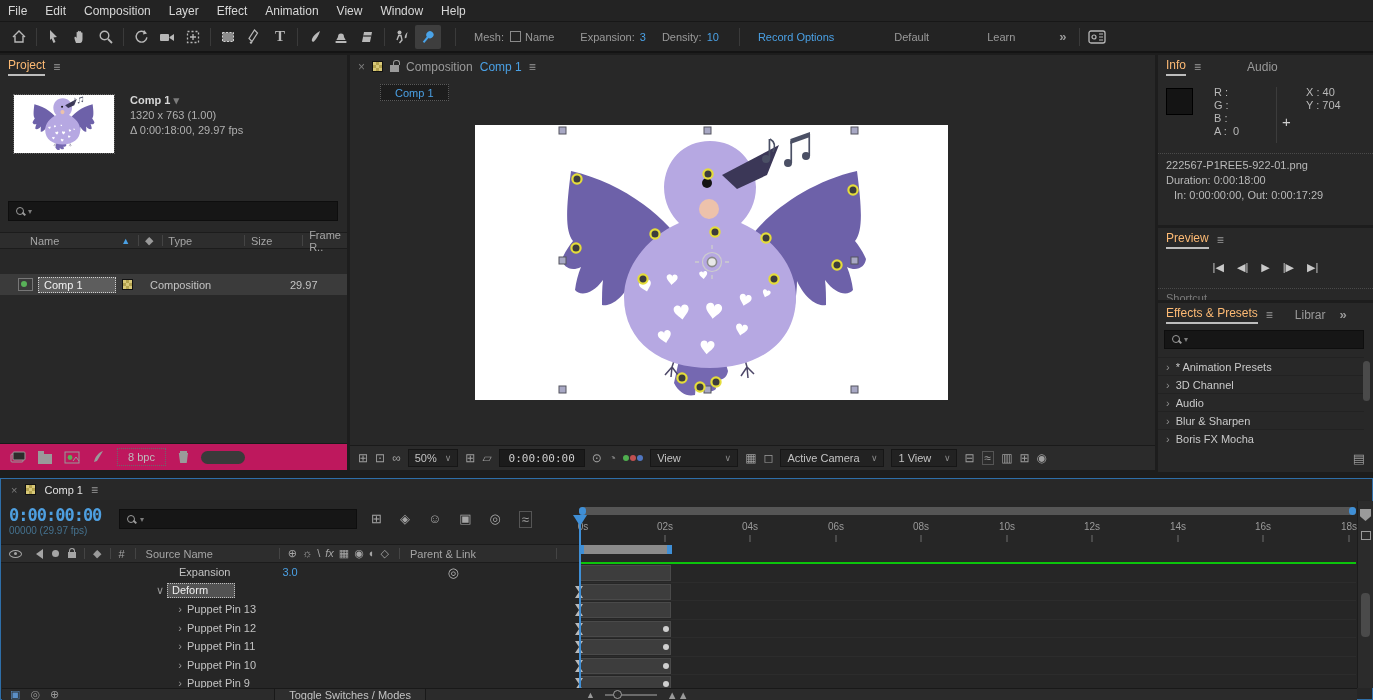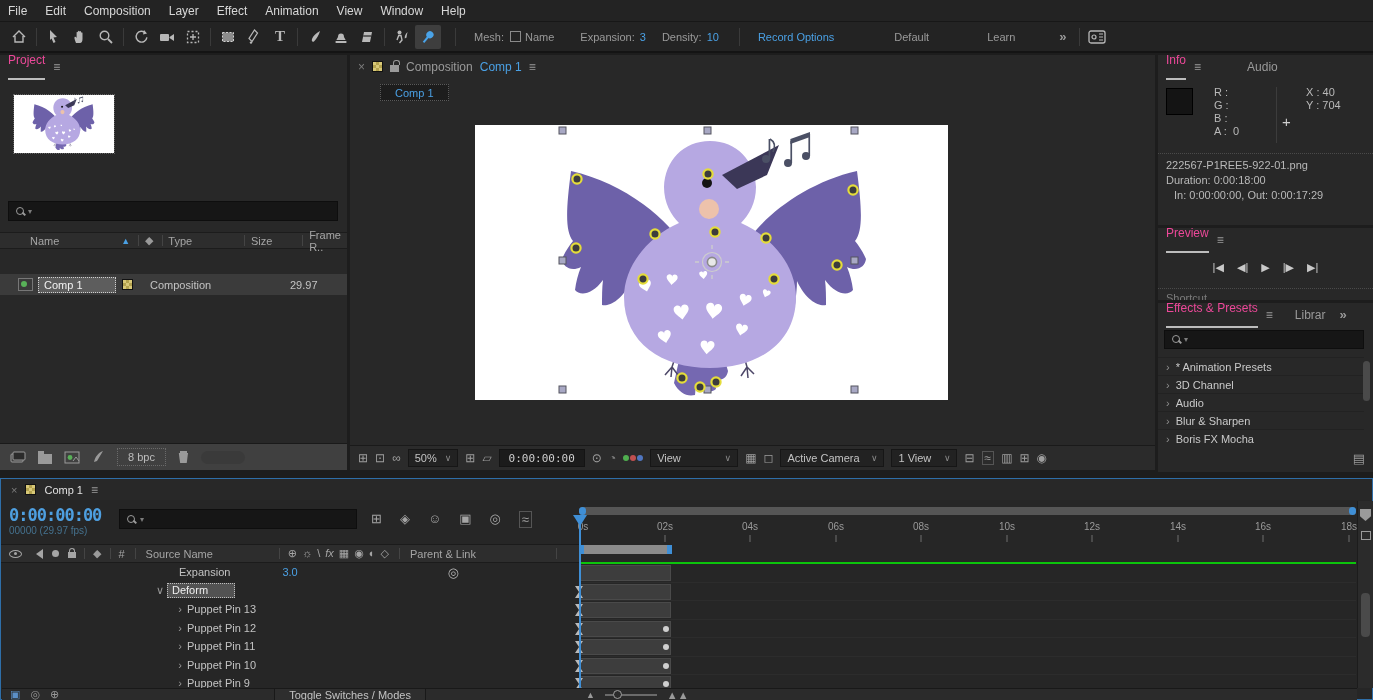--- a/index.html
+++ b/index.html
@@ -21,21 +21,21 @@
   .cbx{width:11px;height:11px;border:1px solid #8a8a8a;background:transparent;display:inline-block;margin:0 4px 0 6px;}
   .tb-label{color:#9a9a9a;margin-left:14px;}
   .tb-val{color:#4aa0e4;margin-left:5px;}
   #searchhelp{display:flex;align-items:center;gap:7px;background:#161616;border:1px solid #101010;height:21px;width:200px;padding:0 8px;color:#8f8f8f;border-radius:2px;}
   .mag{position:relative;width:9px;height:9px;display:inline-block;}
   .mag::before{content:"";position:absolute;left:0;top:0;width:6px;height:6px;border:1.4px solid #9a9a9a;border-radius:50%;}
   .mag::after{content:"";position:absolute;left:6px;top:6px;width:4px;height:1.6px;background:#9a9a9a;transform:rotate(45deg);}
   
   .panel{background:#282828;}
   .phead{height:23px;display:flex;align-items:center;padding:0 8px;gap:8px;font-size:12px;background:#282828;}
-  .tab-active{color:#ec4899;border-bottom:2px solid #bdbdbd;padding-bottom:11px;}
+  .tab-active{color:#fdba74;border-bottom:2px solid #bdbdbd;padding-bottom:2px;}
   .tab-idle{color:#9a9a9a;}
   .burger{color:#9a9a9a;font-size:12px;}
   
   #project{left:0;top:55px;width:347px;height:390px;}
   #proj-thumb{left:14px;top:40px;width:100px;height:58px;background:#fff;outline:1px dotted #666;}
   .comp-info{position:absolute;left:130px;top:38px;line-height:15px;color:#c9c9c9;}
   .comp-info .t{font-weight:bold;color:#d6d6d6;}
   .comp-info .s{color:#b0b0b0;}
   #proj-search{left:8px;top:146px;width:330px;height:20px;background:#161616;border:1px solid #0e0e0e;display:flex;align-items:center;padding-left:7px;gap:3px;}
   #proj-cols{left:0px;top:177px;width:347px;height:17px;background:#2d2d2d;border-top:1px solid #1c1c1c;border-bottom:1px solid #1c1c1c;color:#a5a5a5;display:flex;align-items:center;}
@@ -43,21 +43,21 @@
   .prow{position:absolute;left:0;width:347px;height:21px;display:flex;align-items:center;color:#c3c3c3;}
   .prow.sel{background:#3b3b3b;}
   .swatch{width:11px;height:11px;display:inline-block;border:1px solid #111;}
   .check-p{background:repeating-conic-gradient(#9d93c9 0 25%,#c6bede 0 50%) 0 0/6px 6px;}
   .check-y{background:repeating-conic-gradient(#b3a24e 0 25%,#d8c878 0 50%) 0 0/6px 6px;}
   .fileico{width:13px;height:15px;background:#d8e4f0;border:1px solid #6d87a8;display:inline-block;position:relative;}
   .fileico::after{content:"";position:absolute;left:2px;top:6px;right:2px;bottom:2px;background:#5b79d8;}
   .compico{width:15px;height:13px;background:#3a3a3a;border:1px solid #777;display:inline-block;position:relative;}
   .compico::after{content:"";position:absolute;left:2px;top:2px;width:6px;height:6px;border-radius:50%;background:#58b158;}
   .namebox{background:#5d5d5d;color:#f2f2f2;padding:1px 5px;border:1px dotted #cfcfcf;}
-  #proj-foot{left:0;top:388px;width:347px;height:27px;background:#404040;border-top:1px solid #1a1a1a;display:flex;align-items:center;gap:12px;padding-left:10px;}
+  #proj-foot{left:0;top:388px;width:347px;height:27px;background:#be185d;border-top:1px solid #1a1a1a;display:flex;align-items:center;gap:12px;padding-left:10px;}
   .bpc{border:1px dotted #6a6a6a;padding:2px 10px;color:#bdbdbd;}
   .trash{position:relative;width:11px;height:12px;display:inline-block;}
   .trash::before{content:"";position:absolute;left:0;top:2px;width:11px;height:10px;background:#9a9a9a;clip-path:polygon(8% 0,92% 0,80% 100%,20% 100%);}
   .trash::after{content:"";position:absolute;left:2px;top:0;width:7px;height:1.6px;background:#9a9a9a;}
   .pill{width:44px;height:13px;border-radius:7px;background:#3a3a3a;}
   .folder{position:relative;width:14px;height:10px;background:#9a9a9a;display:inline-block;margin-top:3px;}
   .folder::before{content:"";position:absolute;left:0;top:-3px;width:6px;height:3px;background:#9a9a9a;}
   
   #comp{left:350px;top:55px;width:805px;height:390px;}
   #comp-tab{left:30px;top:29px;height:17px;padding:1px 14px;background:#1d1d1d;border:1px dotted #5a5a5a;color:#4aa0e4;display:flex;align-items:center;}
@@ -294,20 +294,25 @@
   <div id="project" class="abs panel">
     <div class="phead">
       <span class="tab-active">Project</span>
       <span class="burger">≡</span>
     </div>
     <div id="proj-thumb" class="abs">
       <svg viewBox="0 0 473 275" width="98" height="56">
           <use href="#birdart"></use>
         </svg>
     </div>
+    <div class="comp-info">
+      <div class="t"><span>Comp 1</span> <span class="dim">▾</span></div>
+      <div class="s">1320 x 763 (1.00)</div>
+      <div class="s">Δ 0:00:18:00, 29.97 fps</div>
+    </div>
     <div id="proj-search" class="abs">
       <span class="mag"></span>
         <span class="dim" style="font-size:8px">▾</span>
     </div>
     <div id="proj-cols" class="abs">
       <span style="margin-left:30px">Name</span>
       <span style="margin-left:62px;color:#4aa0e4;font-size:9px">▲</span>
       <span class="pc-sep" style="margin-left:8px"></span>
       <span style="margin-left:6px;color:#9a9a9a">◆</span>
       <span class="pc-sep" style="margin-left:8px"></span>

